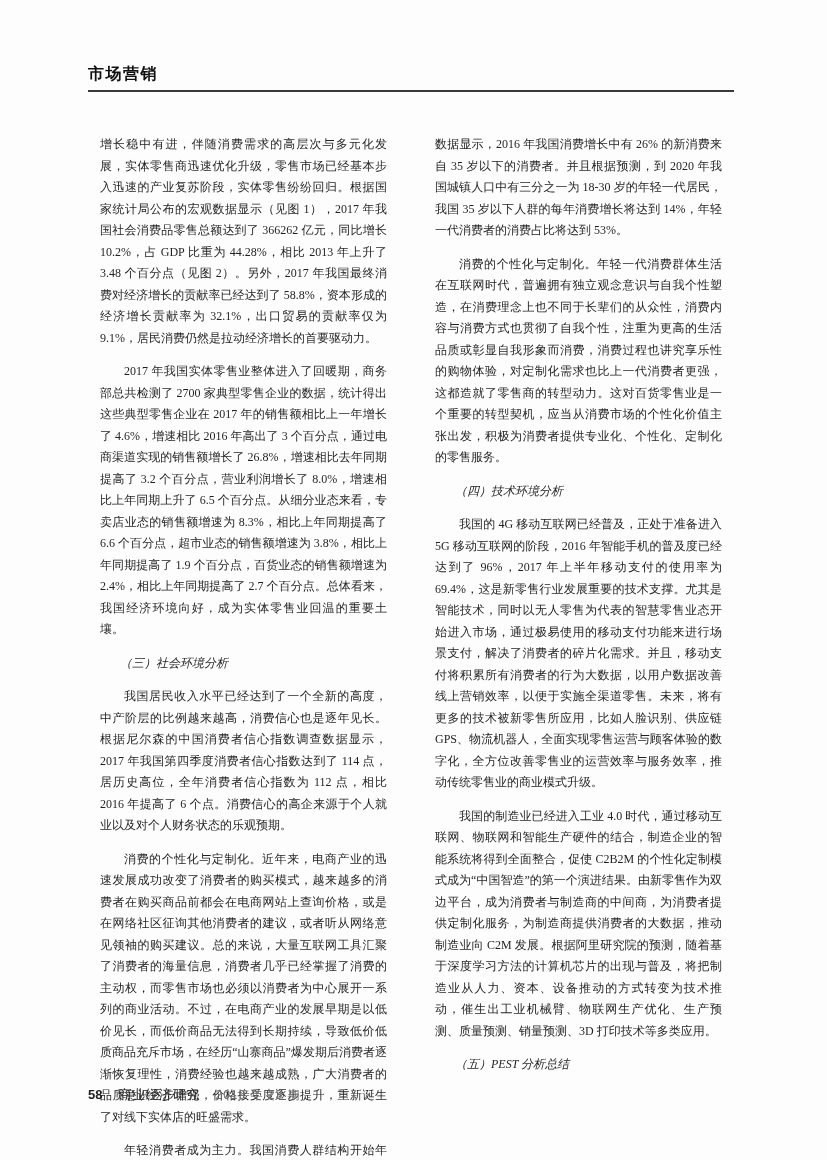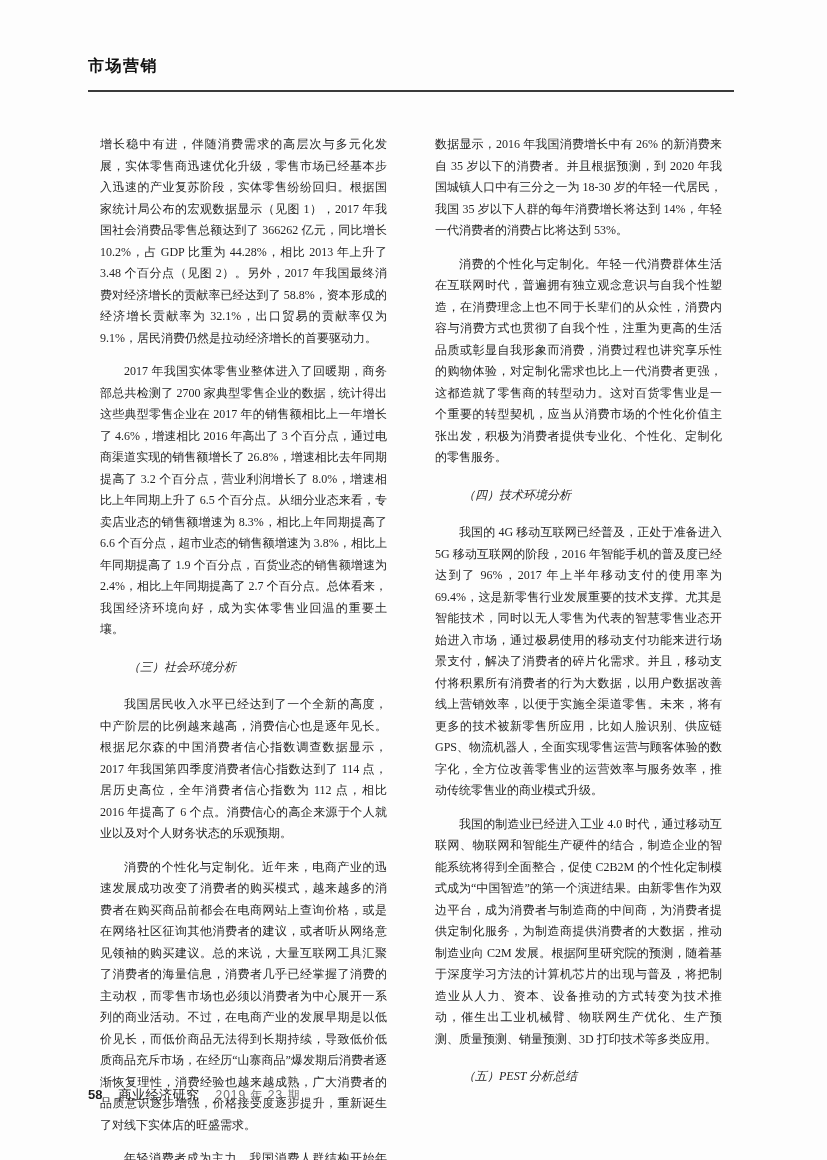--- a/index.html
+++ b/index.html
@@ -4,21 +4,21 @@
 <style>
   html,body{margin:0;padding:0;background:#ffffff;}
   .page{
     position:relative;
     width:827px;height:1160px;
     background:#fdfdfd;
     overflow:hidden;
     font-family:"Liberation Serif","DejaVu Serif",serif;
   }
   .page-title{
-    position:absolute;left:88px;top:56px;margin:0;
+    position:absolute;left:88px;top:64px;margin:0;
     font-family:"Liberation Sans","DejaVu Sans",sans-serif;
     font-size:16px;font-weight:bold;color:#111;
     letter-spacing:1.5px;
   }
   .header-rule{
     position:absolute;left:88px;top:90px;
     width:646px;height:2px;background:#3a3a3a;
   }
   .columns{
     position:absolute;left:88px;top:122px;
@@ -29,21 +29,21 @@
   .body-paragraph{
     margin:12px;
     font-size:12px;
     line-height:21.5px;
     color:#1f1f1f;
     text-align:justify;
     text-indent:2em;
   }
   .no-indent{text-indent:0;}
   .section-heading{
-    margin:16px;
+    margin:8px;
     font-size:12px;
     line-height:21.5px;
     color:#1f1f1f;
     font-style:italic;
     text-indent:2em;
     text-align:left;
   }
   .page-footer{
     position:absolute;left:88px;top:1086px;
     font-family:"Liberation Sans","DejaVu Sans",sans-serif;

